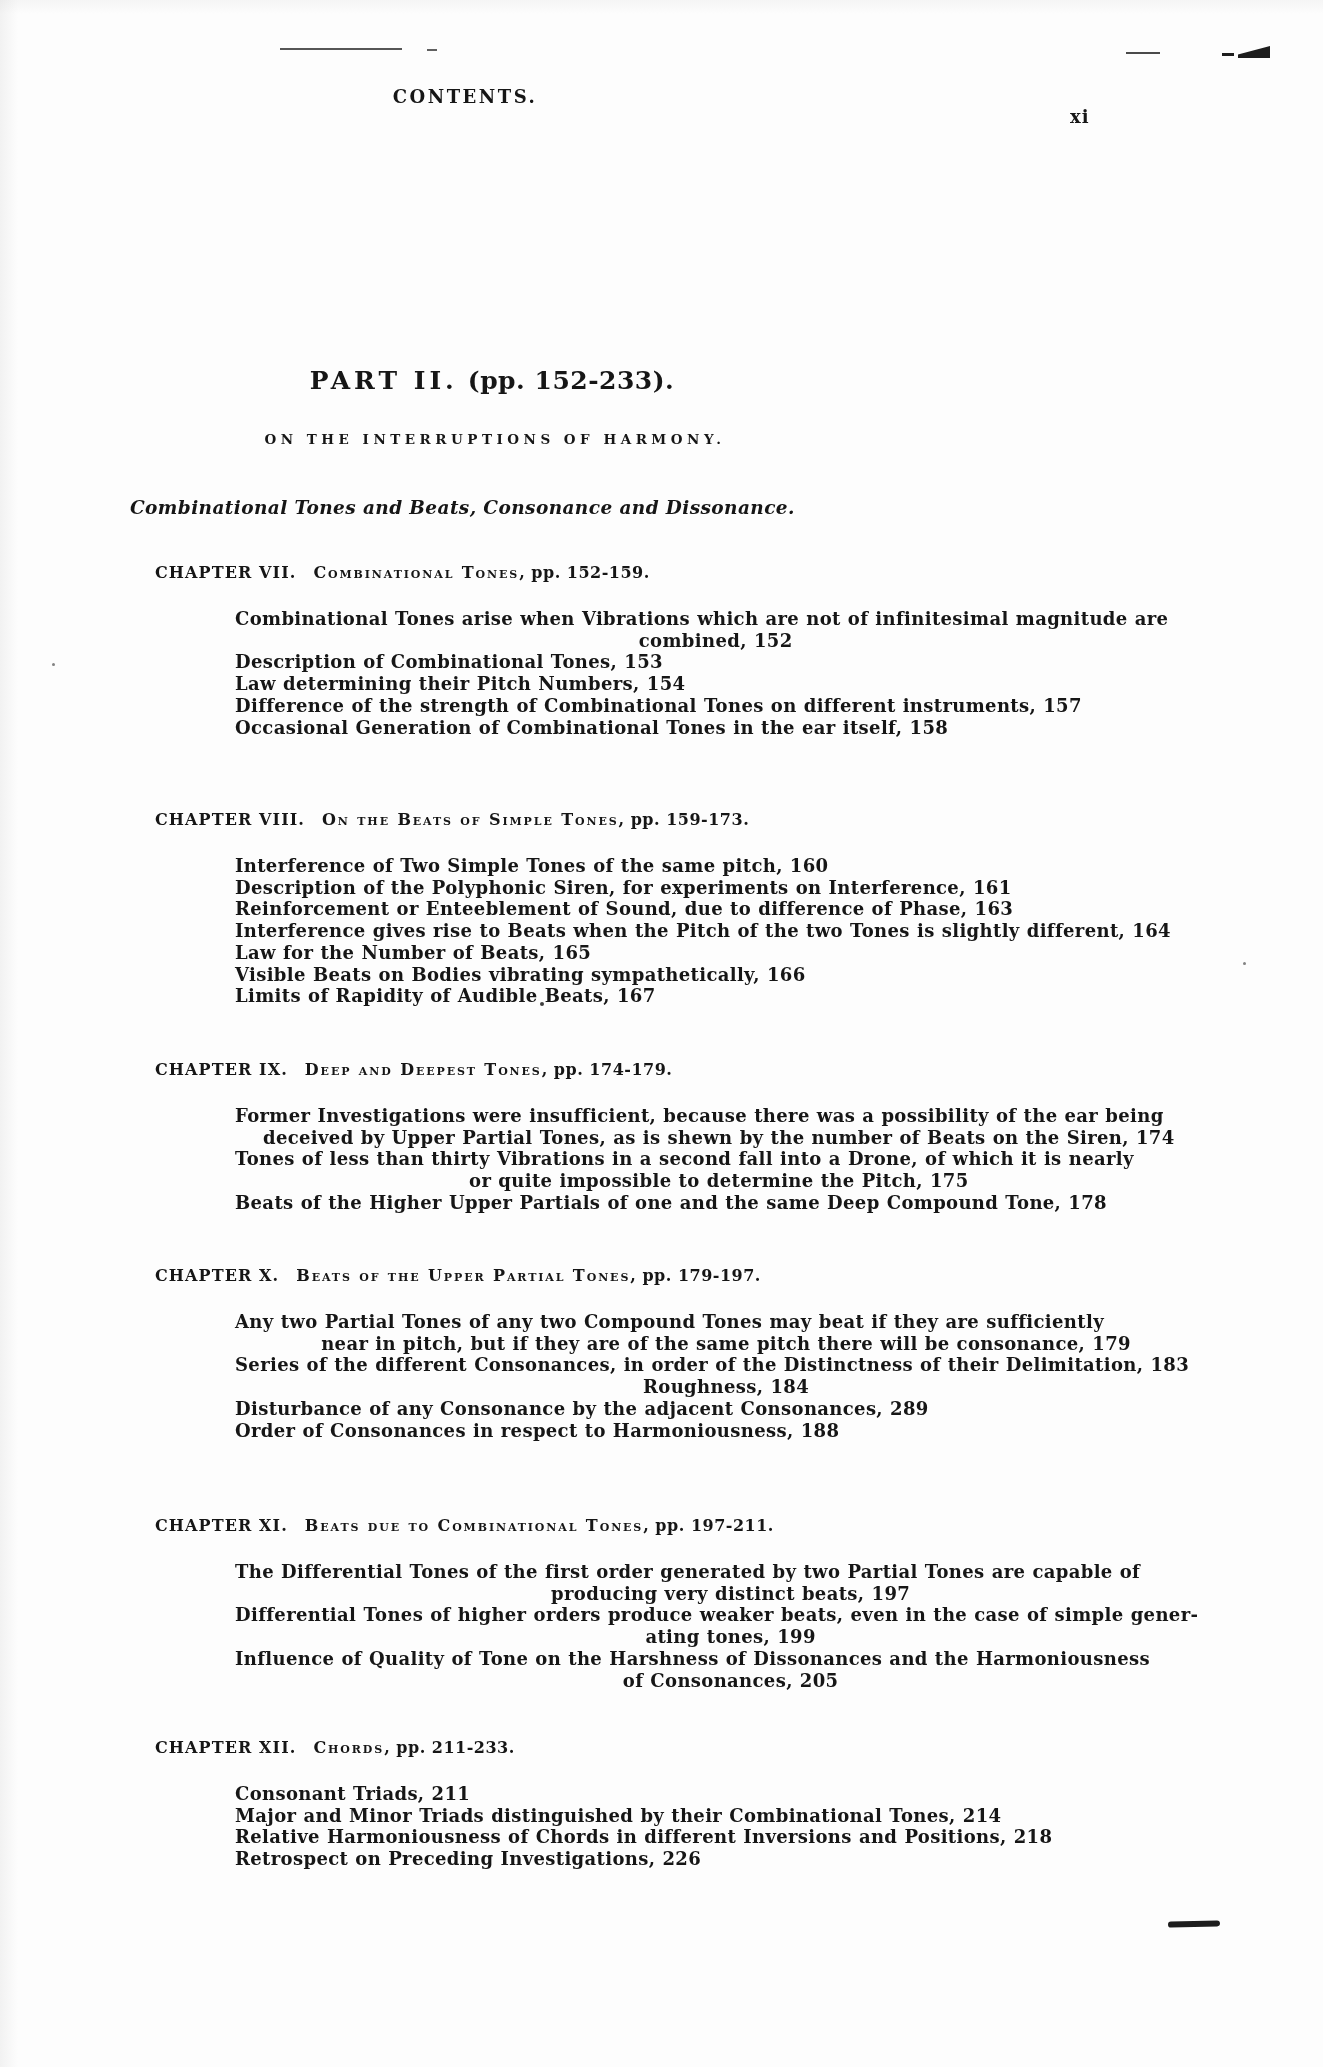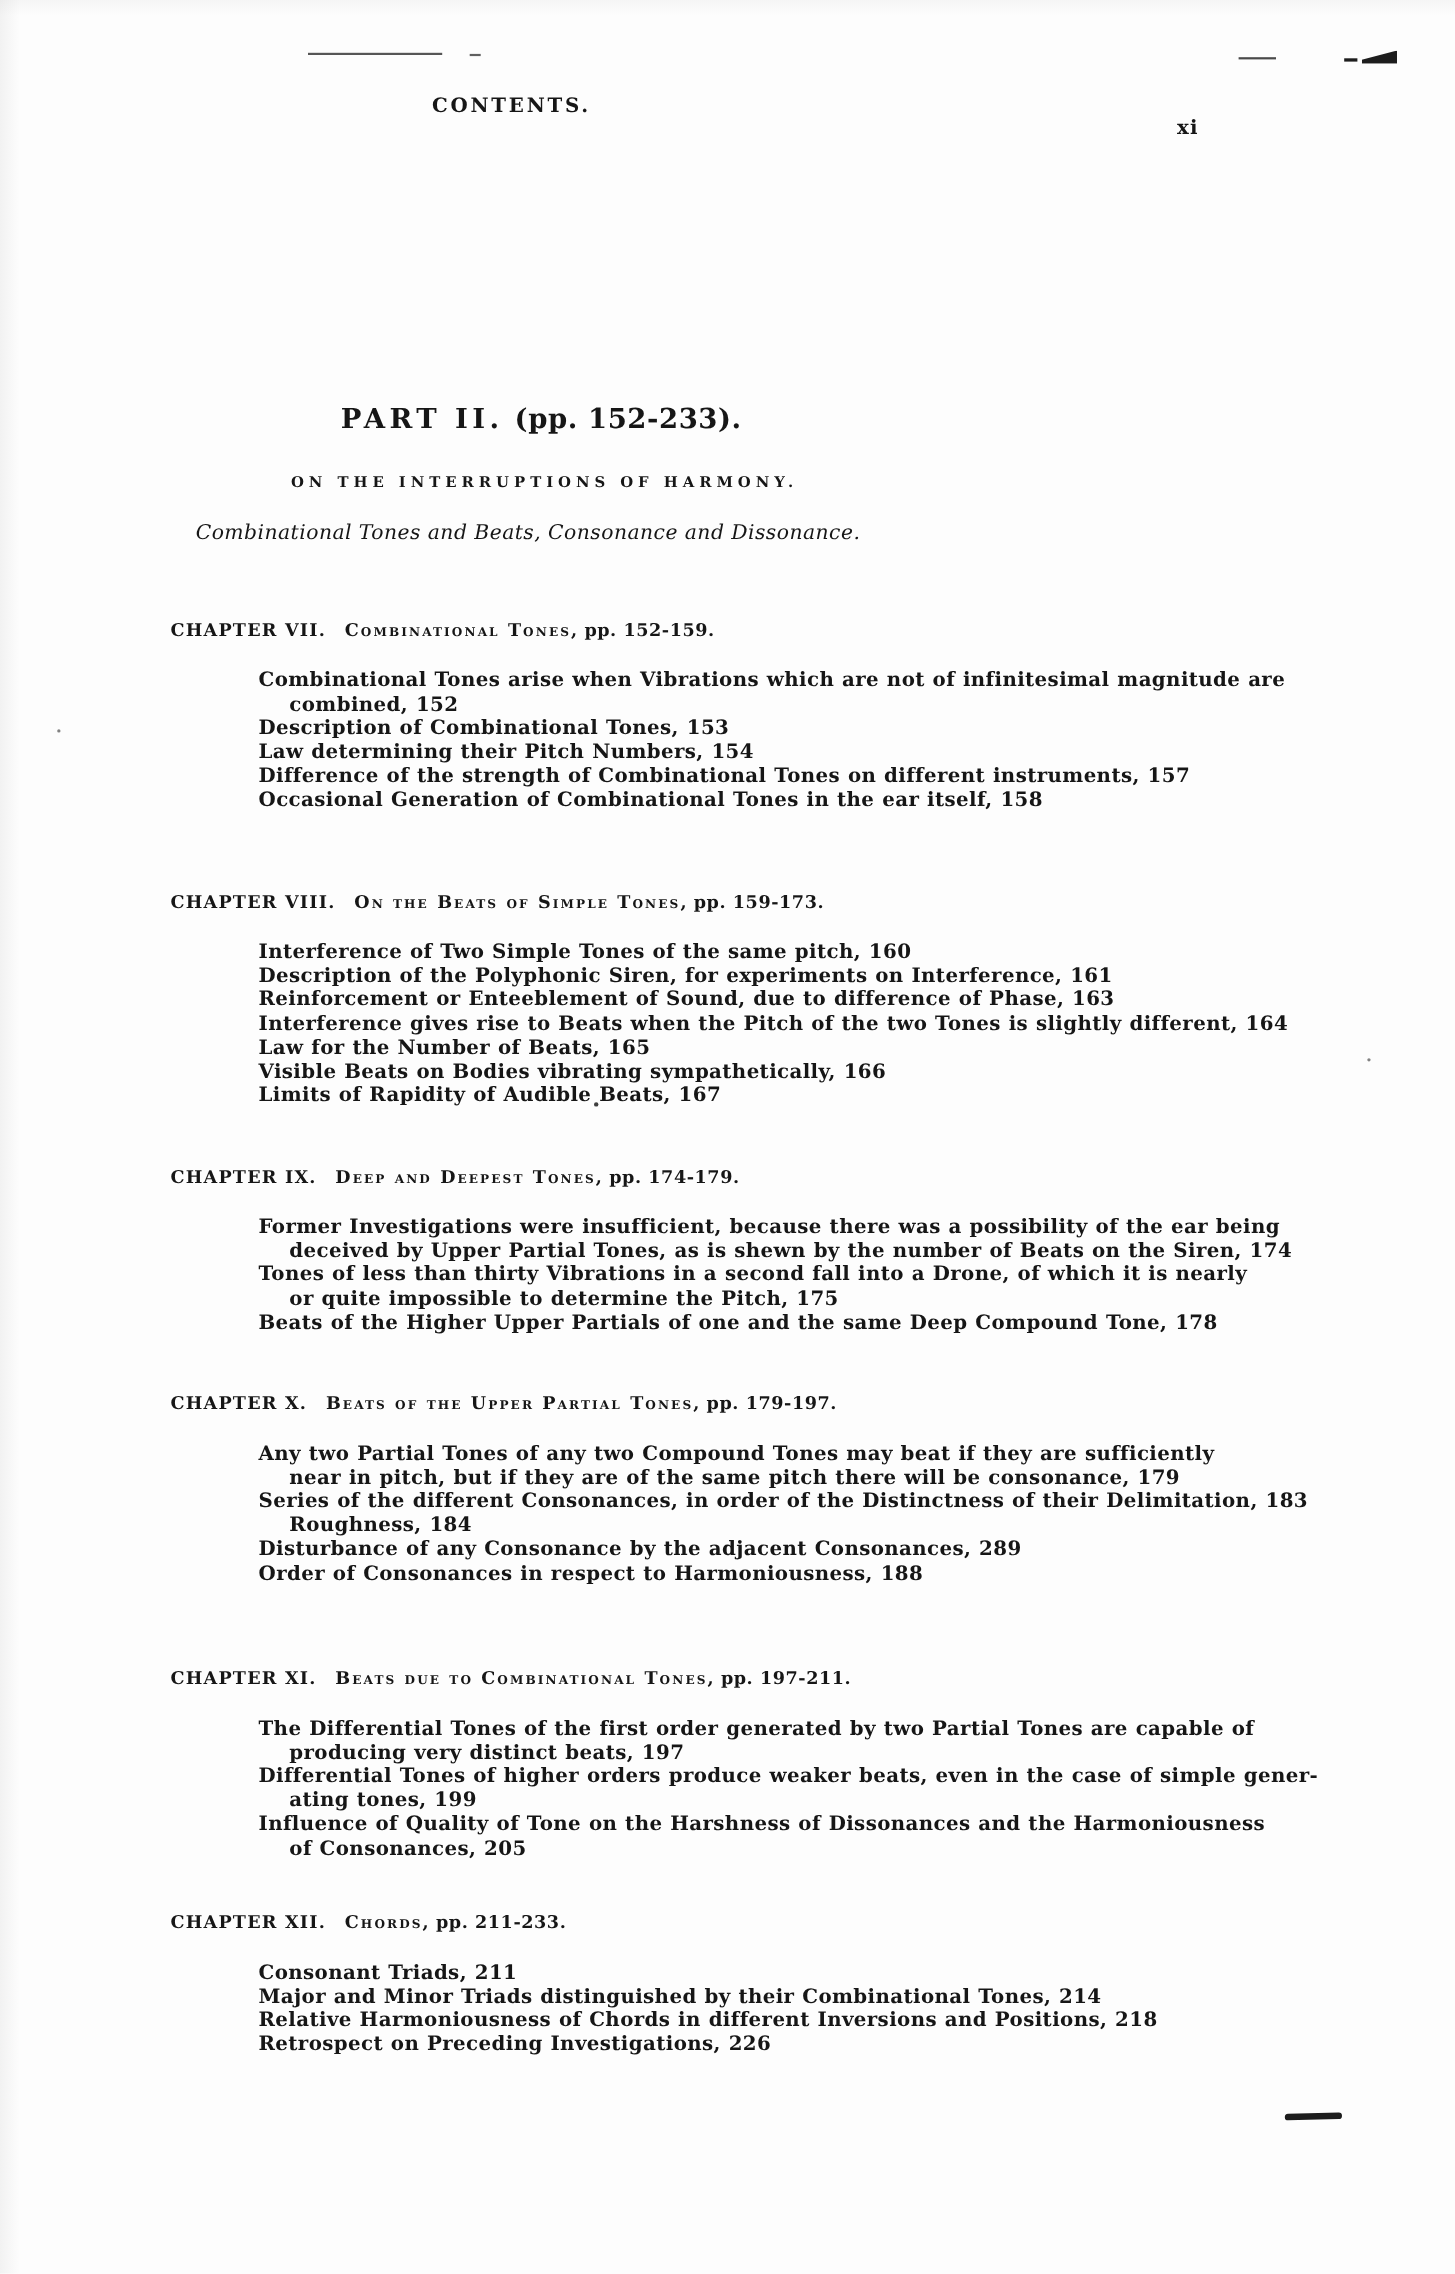--- a/index.html
+++ b/index.html
@@ -29,37 +29,37 @@
     font-size:25px;font-weight:bold;white-space:nowrap;
   }
   .part-label{letter-spacing:4px;margin-right:10px;}
   .part-pages{letter-spacing:.5px;}
 
   .part-subtitle{
     position:absolute;left:145px;top:431px;width:700px;text-align:center;
     font-size:13.5px;font-weight:bold;letter-spacing:4.5px;white-space:nowrap;
   }
   .part-subject{
-    position:absolute;left:130px;top:474px;width:700px;text-align:center;
-    font-size:18.5px;font-weight:normal;font-style:italic;letter-spacing:.4px;white-space:nowrap;
+    position:absolute;left:130px;top:497px;width:700px;text-align:left;
+    font-size:18.5px;font-weight:bold;font-style:italic;letter-spacing:.4px;white-space:nowrap;
   }
 
   .chapter{position:absolute;left:155px;right:0;}
   .ch-heading{
     font-size:16px;font-weight:bold;letter-spacing:1.1px;white-space:nowrap;
   }
   .ch-label{margin-right:17px;}
   .ch-title{font-variant:small-caps;letter-spacing:1.9px;}
   .ch-pages{letter-spacing:.5px;}
   .entries{position:absolute;left:47px;top:45px;margin-left:33px;}
   .entry-line{
     font-size:18px;font-weight:bold;line-height:21.7px;white-space:nowrap;
     letter-spacing:.35px;word-spacing:.5px;
   }
-  .entry-line.cont{padding-left:28px;}
+  .entry-line.cont{padding-left:28px;text-align:center;}
 
   
   .artifact{position:absolute;background:#1d1d1d;}
   .a-rule-top-left{left:280px;top:48px;width:122px;height:2px;opacity:.75;}
   .a-dash-top-left{left:427px;top:49px;width:10px;height:2px;opacity:.7;}
   .a-dash-top-right{left:1126px;top:52px;width:34px;height:2px;opacity:.8;}
   .a-dash-top-right2{left:1222px;top:53px;width:12px;height:3px;}
   .a-wedge-top-right{left:1238px;top:46px;width:32px;height:12px;
     clip-path:polygon(0 70%, 100% 0, 100% 100%, 0 100%);}
   .a-dash-bottom{left:1168px;top:1921px;width:52px;height:6px;border-radius:3px;transform:rotate(-1.5deg);}

